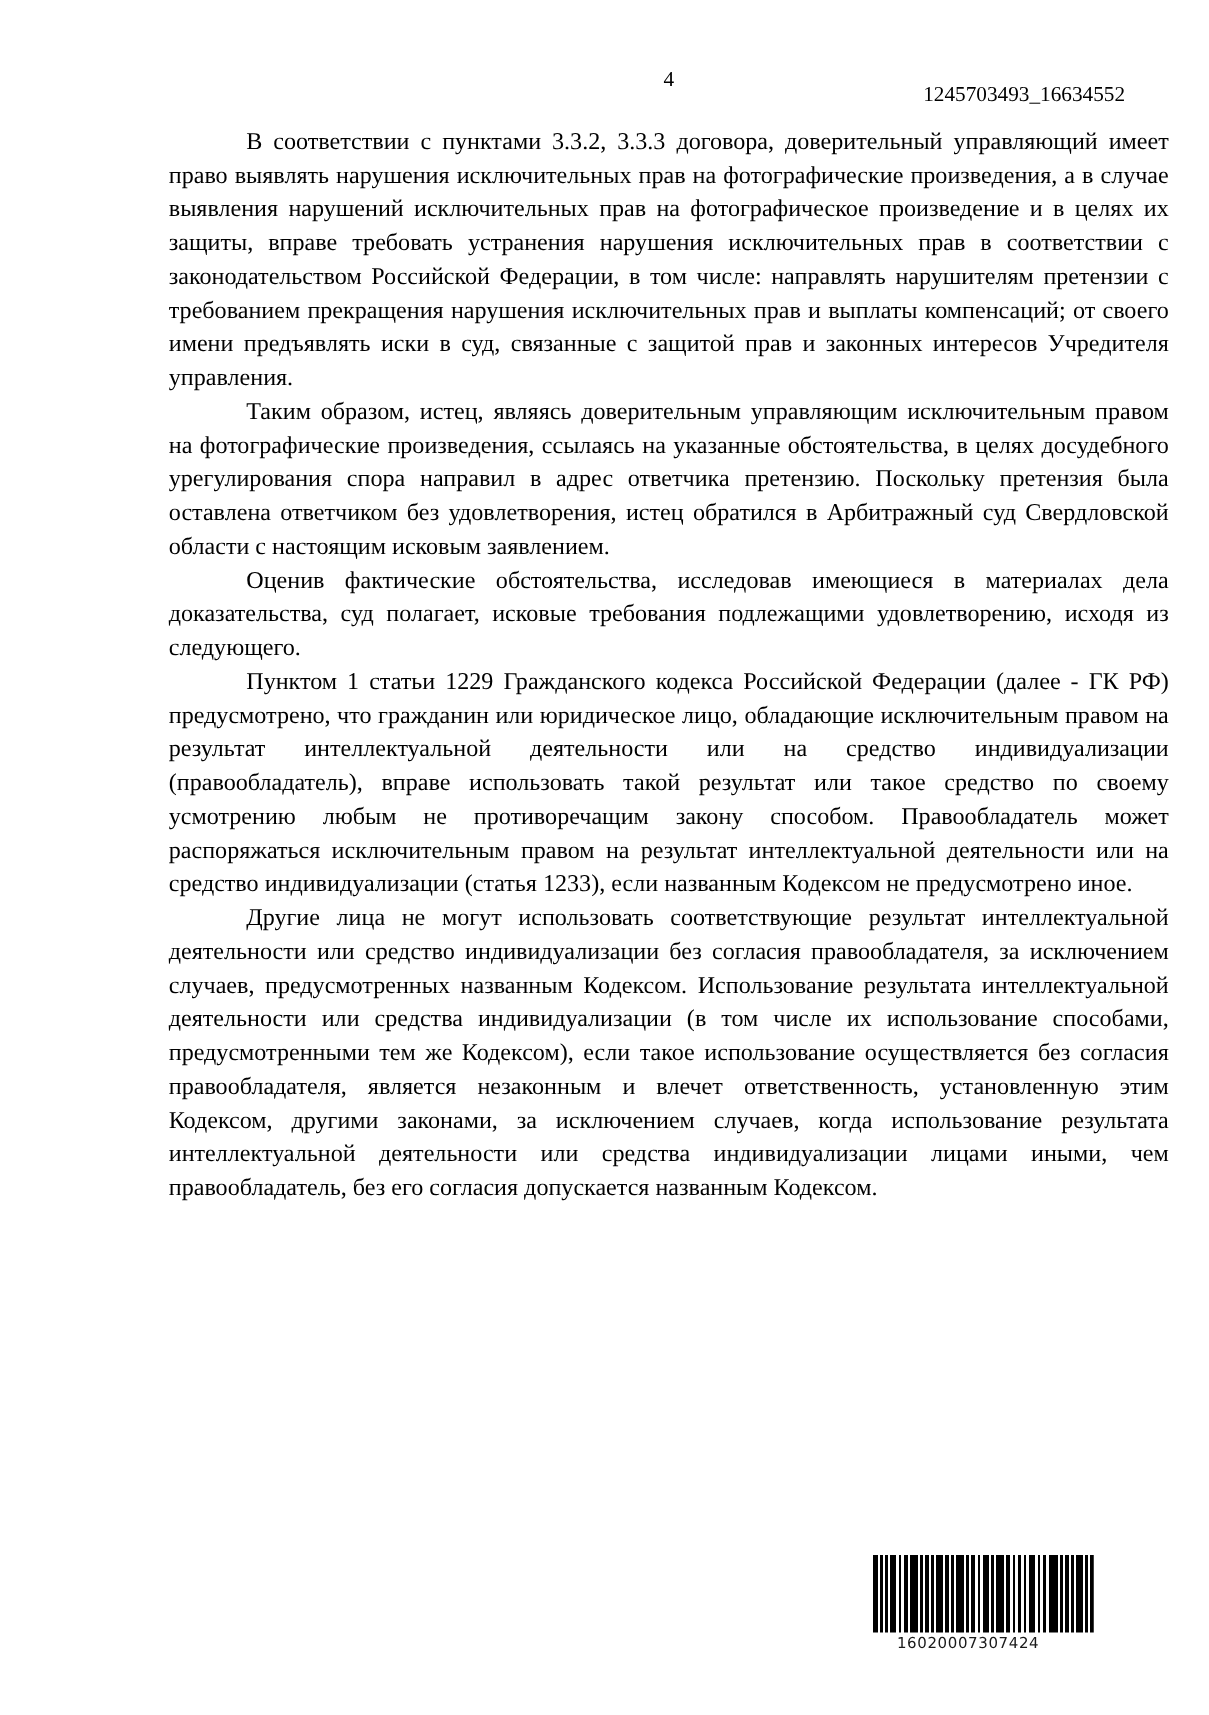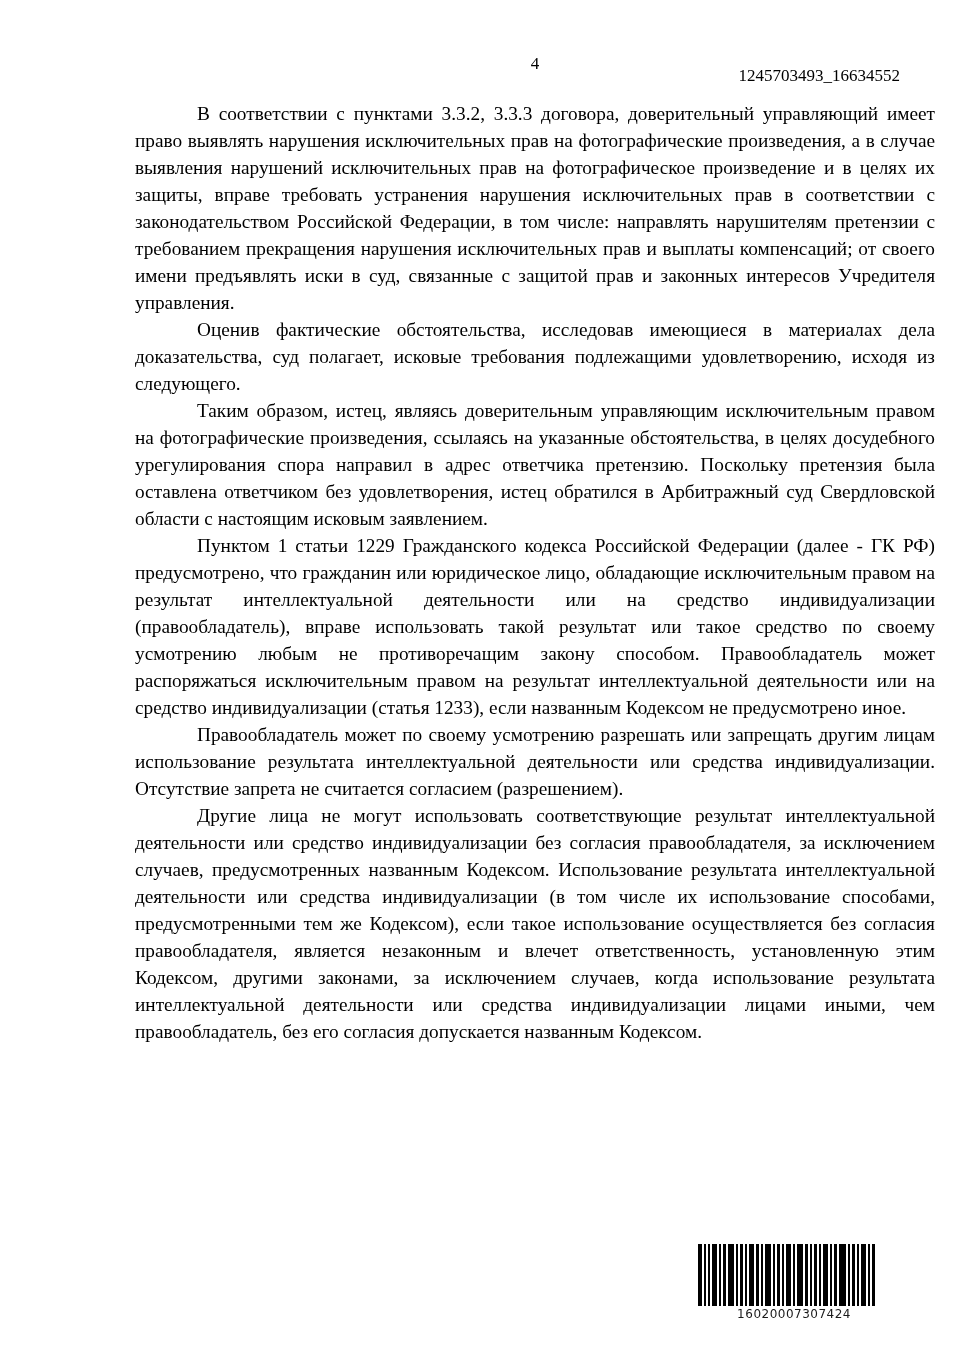--- a/index.html
+++ b/index.html
@@ -50,21 +50,21 @@
     margin: 0;
     padding: 0;
     text-indent: 62px;
     text-align-last: left;
   }
   .barcode-block {
     position: absolute;
     top: 1244px;
     left: 698px;
     width: 153px;
-    text-align: right;
+    text-align: center;
   }
   .barcode-bars {
     display: block;
     width: 177px;
     height: 62px;
   }
   .barcode-number {
     font-family: "DejaVu Sans", sans-serif;
     font-size: 12px;
     line-height: 14px;
@@ -78,24 +78,23 @@
 
 <div class="doc-page">
 
   <div class="doc-header">
     <span class="page-number">4</span>
     <span class="doc-id">1245703493_16634552</span>
   </div>
 
   <div class="doc-content">
     <p>В соответствии с пунктами 3.3.2, 3.3.3 договора, доверительный управляющий имеет право выявлять нарушения исключительных прав на фотографические произведения, а в случае выявления нарушений исключительных прав на фотографическое произведение и в целях их защиты, вправе требовать устранения нарушения исключительных прав в соответствии с законодательством Российской Федерации, в том числе: направлять нарушителям претензии с требованием прекращения нарушения исключительных прав и выплаты компенсаций; от своего имени предъявлять иски в суд, связанные с защитой прав и законных интересов Учредителя управления.</p>
+    <p>Таким образом, истец, являясь доверительным управляющим исключительным правом на фотографические произведения, ссылаясь на указанные обстоятельства, в целях досудебного урегулирования спора направил в адрес ответчика претензию. Поскольку претензия была оставлена ответчиком без удовлетворения, истец обратился в Арбитражный суд Свердловской области с настоящим исковым заявлением.</p>
     <p>Оценив фактические обстоятельства, исследовав имеющиеся в материалах дела доказательства, суд полагает, исковые требования подлежащими удовлетворению, исходя из следующего.</p>
-    <p>Таким образом, истец, являясь доверительным управляющим исключительным правом на фотографические произведения, ссылаясь на указанные обстоятельства, в целях досудебного урегулирования спора направил в адрес ответчика претензию. Поскольку претензия была оставлена ответчиком без удовлетворения, истец обратился в Арбитражный суд Свердловской области с настоящим исковым заявлением.</p>
     <p>Пунктом 1 статьи 1229 Гражданского кодекса Российской Федерации (далее - ГК РФ) предусмотрено, что гражданин или юридическое лицо, обладающие исключительным правом на результат интеллектуальной деятельности или на средство индивидуализации (правообладатель), вправе использовать такой результат или такое средство по своему усмотрению любым не противоречащим закону способом. Правообладатель может распоряжаться исключительным правом на результат интеллектуальной деятельности или на средство индивидуализации (статья 1233), если названным Кодексом не предусмотрено иное.</p>
-    <p>Правообладатель может по своему усмотрению разрешать или запрещать другим лицам использование результата интеллектуальной деятельности или средства индивидуализации. Отсутствие запрета не считается согласием (разрешением).</p>
     <p>Другие лица не могут использовать соответствующие результат интеллектуальной деятельности или средство индивидуализации без согласия правообладателя, за исключением случаев, предусмотренных названным Кодексом. Использование результата интеллектуальной деятельности или средства индивидуализации (в том числе их использование способами, предусмотренными тем же Кодексом), если такое использование осуществляется без согласия правообладателя, является незаконным и влечет ответственность, установленную этим Кодексом, другими законами, за исключением случаев, когда использование результата интеллектуальной деятельности или средства индивидуализации лицами иными, чем правообладатель, без его согласия допускается названным Кодексом.</p>
   </div>
 
   <div class="barcode-block">
     <svg class="barcode-bars" viewBox="0 0 177 62" preserveAspectRatio="none" shape-rendering="crispEdges" xmlns="http://www.w3.org/2000/svg" aria-hidden="true">
       <rect x="0" y="0" width="4" height="62" fill="#000"></rect>
       <rect x="6" y="0" width="2" height="62" fill="#000"></rect>
       <rect x="10" y="0" width="2" height="62" fill="#000"></rect>
       <rect x="14" y="0" width="5" height="62" fill="#000"></rect>
       <rect x="21" y="0" width="2" height="62" fill="#000"></rect>

